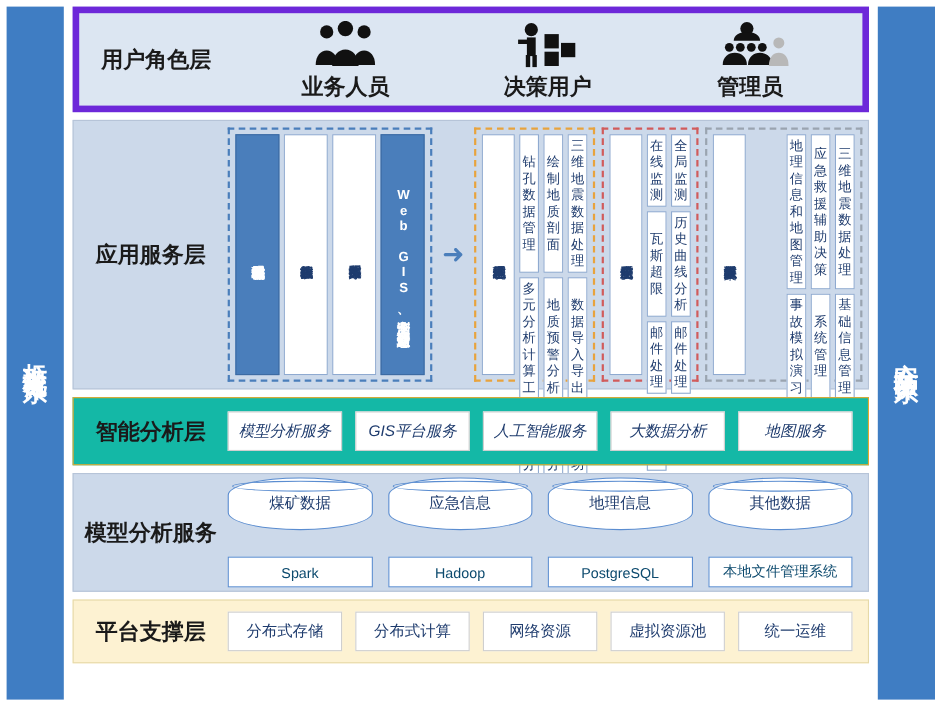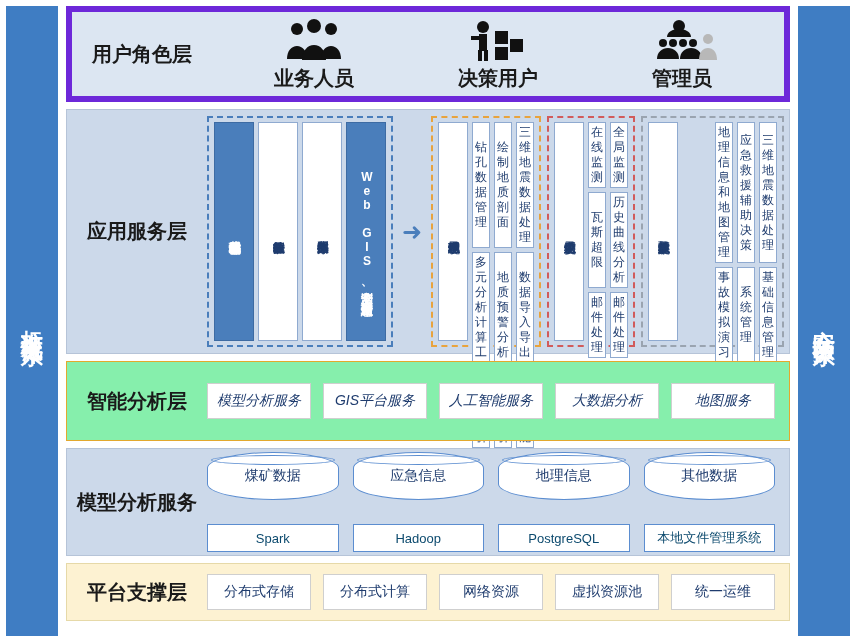--- a/index.html
+++ b/index.html
@@ -172,22 +172,22 @@
     flex: 0 0 26px;
     display: flex;
     align-items: center;
     justify-content: center;
     color: #4a7ebb;
     font-size: 24px;
   }
 
   
   .ai-layer {
-    background: #86efac;
-    height: 80px;
+    background: #14b8a6;
+    height: 62px;
     border: 1px solid #e3a92e;
   }
   .ai-body {
     gap: 12px;
     padding-right: 14px;
     justify-content: space-between;
   }
   .pill {
     flex: 1 1 0;
     background: #ffffff;

